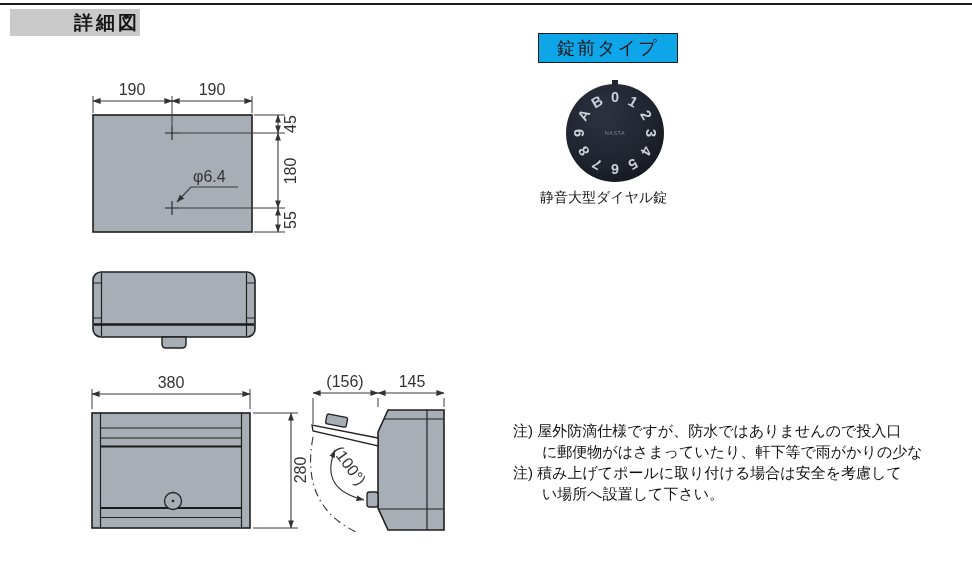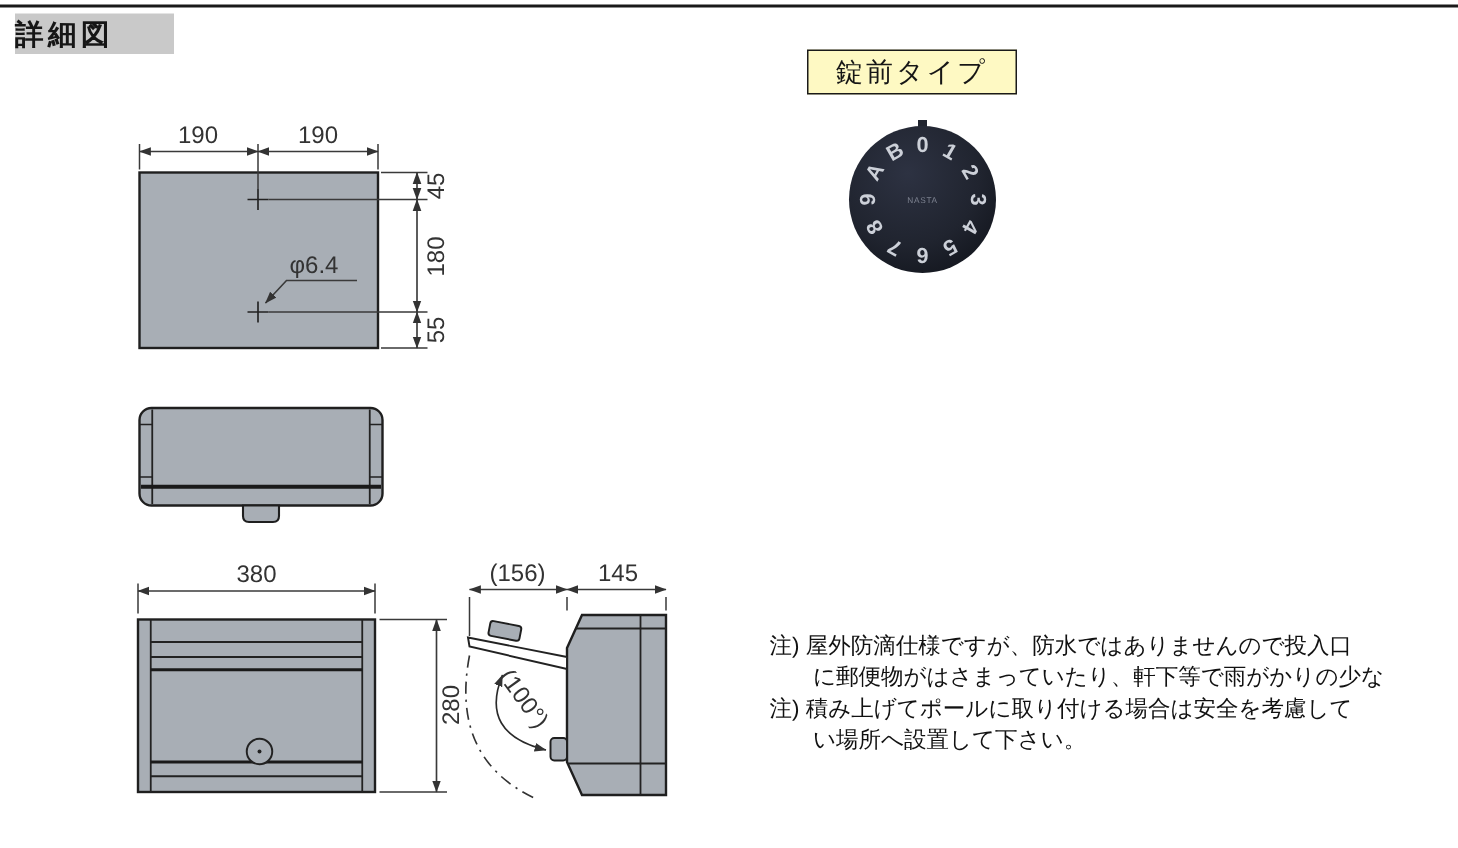--- a/index.html
+++ b/index.html
@@ -2,27 +2,27 @@
 <html><head>
 <meta charset="utf-8">
 <style>
   html,body{margin:0;padding:0;background:#fff;}
   #canvas{
     position:relative;width:972px;height:565px;background:#fff;overflow:hidden;
     font-family:"Liberation Sans",sans-serif;color:#111;
   }
   .top-rule{position:absolute;left:0;top:3px;width:972px;height:2px;background:#1a1a1a;}
   .title-bar{
-    position:absolute;left:10px;top:9px;width:106px;height:27px;background:#c9c9c9;
-    display:flex;align-items:center;justify-content:flex-start;
+    position:absolute;left:10px;top:9px;width:130px;height:27px;background:#c9c9c9;
+    display:flex;align-items:center;justify-content:flex-end;
   }
   .title-bar span{font-size:19px;font-weight:600;letter-spacing:3px;color:#161616;}
   .lock-box{
     position:absolute;left:538px;top:33px;width:140px;height:30px;border:1.6px solid #1a1a1a;
-    background:#fef9c3;display:flex;align-items:center;justify-content:center;box-sizing:border-box;
+    background:#0ea5e9;display:flex;align-items:center;justify-content:center;box-sizing:border-box;
   }
   .lock-box span{font-size:18px;letter-spacing:2px;color:#161616;}
   .dial-caption{position:absolute;left:540px;top:189px;width:150px;font-size:14px;color:#161616;}
   .notes{position:absolute;left:513px;top:396px;width:456px;font-size:15px;line-height:21px;color:#111;margin-top:24px;}
   .note-line{white-space:nowrap;}
   .ind1{padding-left:29px;}
   .ind2{padding-left:43px;}
   svg text{font-family:"Liberation Sans",sans-serif;}
   .dimtxt{font-size:16px;fill:#333;}
   .dialchar{font-size:14.5px;font-weight:bold;fill:#ccd0d8;}
@@ -141,20 +141,21 @@
         <text class="dialchar" x="597" y="164.2" text-anchor="middle" dominant-baseline="central" transform="rotate(210 597 164.2)">7</text>
         <text class="dialchar" x="583.8" y="151" text-anchor="middle" dominant-baseline="central" transform="rotate(240 583.8 151)">8</text>
         <text class="dialchar" x="579" y="133" text-anchor="middle" dominant-baseline="central" transform="rotate(270 579 133)">9</text>
         <text class="dialchar" x="583.8" y="115" text-anchor="middle" dominant-baseline="central" transform="rotate(300 583.8 115)">A</text>
         <text class="dialchar" x="597" y="101.8" text-anchor="middle" dominant-baseline="central" transform="rotate(330 597 101.8)">B</text>
       </g>
       <text x="615" y="135" text-anchor="middle" font-size="5.5" letter-spacing="0.5" fill="#7d8290">NASTA</text>
     </g>
   </svg>
 
+  <div class="dial-caption">静音大型ダイヤル錠</div>
 
   <div class="notes">
     <div class="note-line">注) 屋外防滴仕様ですが、防水ではありませんので投入口</div>
     <div class="note-line ind1">に郵便物がはさまっていたり、軒下等で雨がかりの少な</div>
     <div class="note-line">注) 積み上げてポールに取り付ける場合は安全を考慮して</div>
     <div class="note-line ind1">い場所へ設置して下さい。</div>
   </div>
 
 </div>
 

